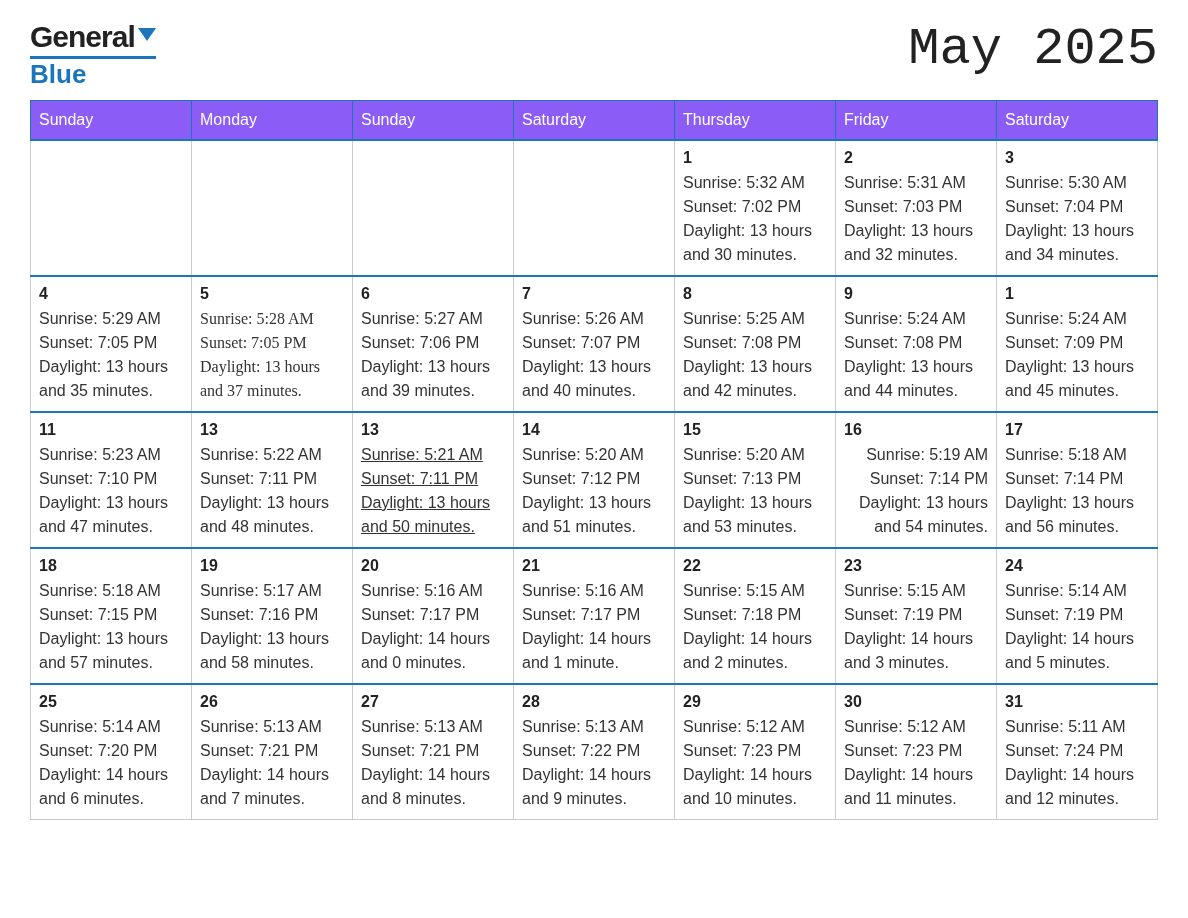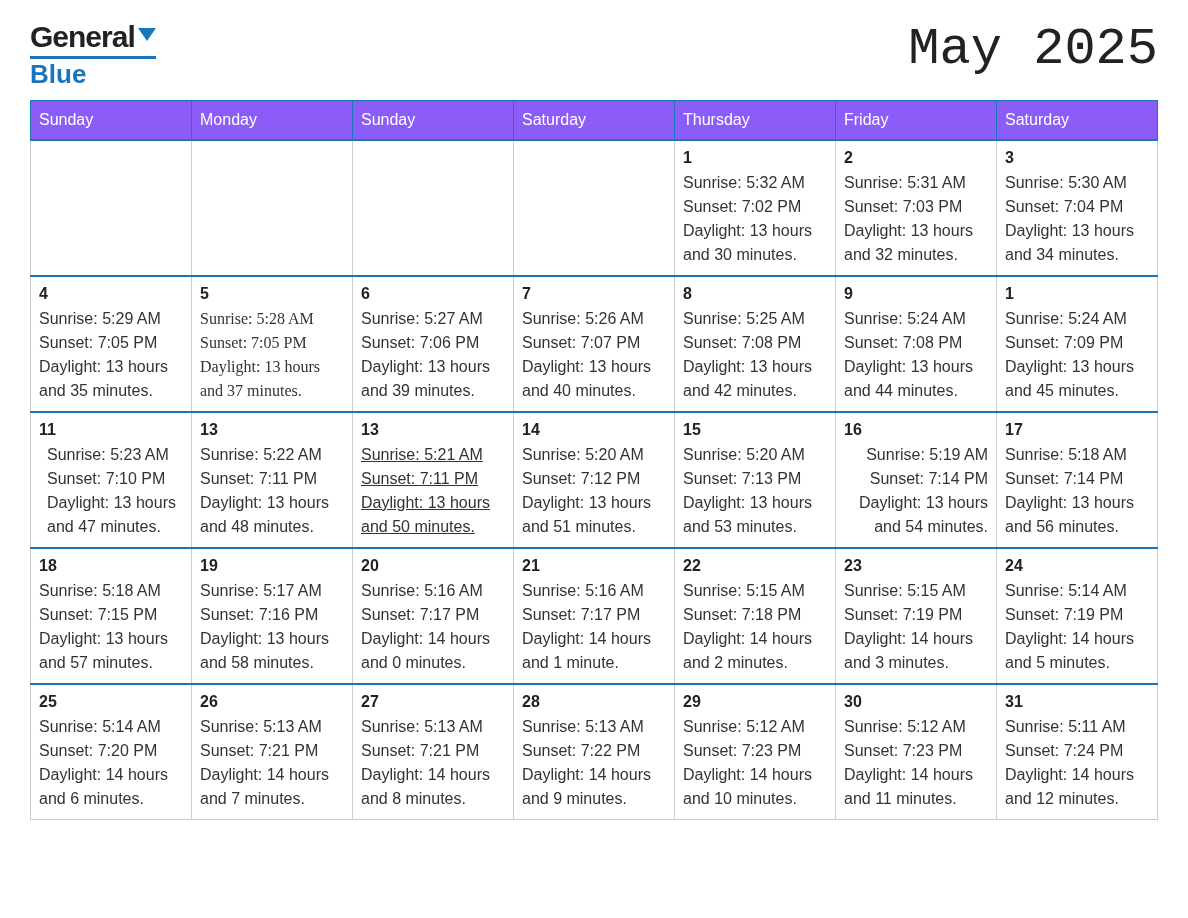--- a/index.html
+++ b/index.html
@@ -209,21 +209,21 @@
           <span class="day-number">1</span>
           <div class="day-info" style="white-space: pre-line;">Sunrise: 5:24 AM
 Sunset: 7:09 PM
 Daylight: 13 hours
 and 45 minutes.</div>
         </td>
       </tr>
       <tr>
         <td>
           <span class="day-number">11</span>
-          <div class="day-info" style="white-space: pre-line; margin-left: 8px;">Sunrise: 5:23 AM
+          <div class="day-info" style="white-space: pre-line;">Sunrise: 5:23 AM
 Sunset: 7:10 PM
 Daylight: 13 hours
 and 47 minutes.</div>
         </td>
         <td>
           <span class="day-number">13</span>
           <div class="day-info" style="white-space: pre-line;">Sunrise: 5:22 AM
 Sunset: 7:11 PM
 Daylight: 13 hours
 and 48 minutes.</div>

